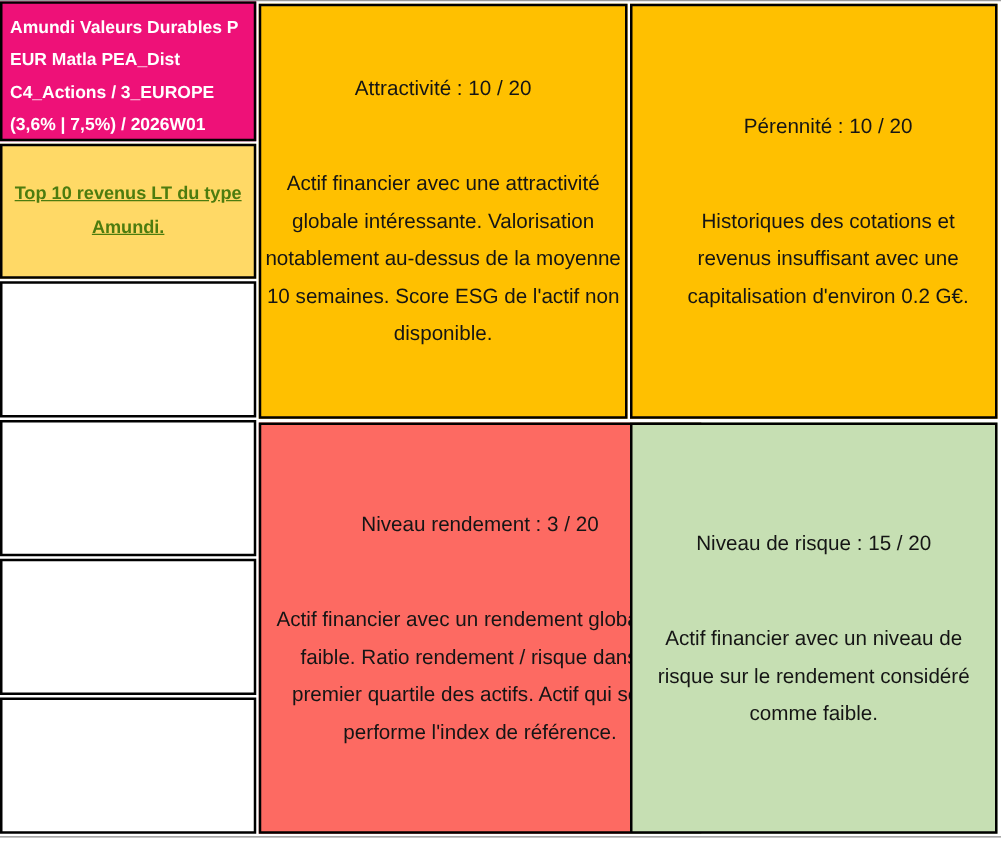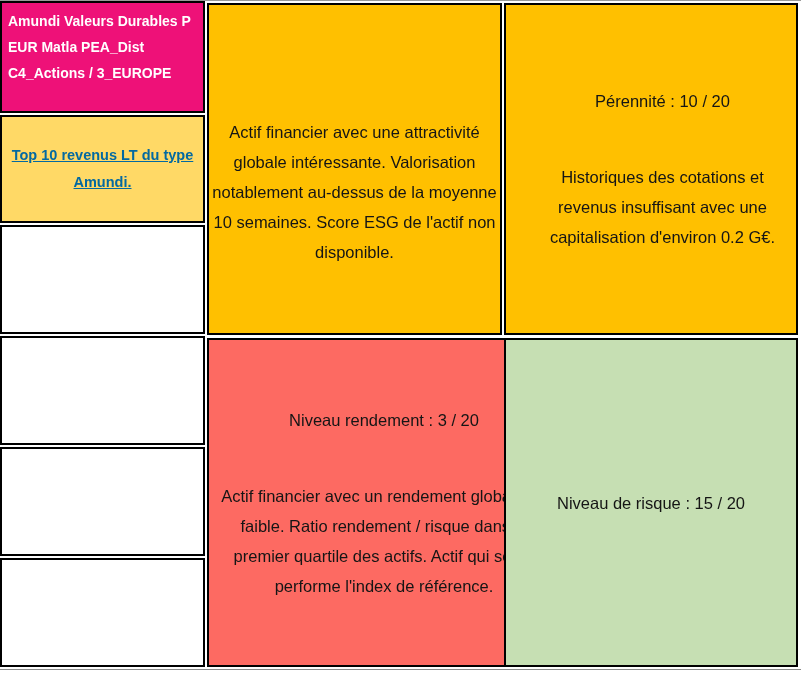--- a/index.html
+++ b/index.html
@@ -12,21 +12,21 @@
   
   .fund-header{
     left:0;top:0;width:205px;height:112px;background:var(--pink,#EE1178);
     color:var(--text-light,#fff);font-weight:700;font-size:14px;line-height:26px;
     padding:5px 6px;overflow:hidden;
   }
   .fund-header .hline{display:block;white-space:nowrap;}
   .list-label{
     left:0;top:114px;width:205px;height:108px;background:var(--gold-light,#FFD966);
     display:flex;flex-direction:column;align-items:center;justify-content:center;
-    color:#0369a1;font-weight:700;font-size:14.5px;line-height:27px;
+    color:#4d7c0f;font-weight:700;font-size:14.5px;line-height:27px;
   }
   .list-label .lline{display:block;white-space:nowrap;text-decoration:underline;}
   .empty-box{left:0;width:205px;background:#ffffff;}
   .eb1{top:224px;height:109px;}
   .eb2{top:335px;height:109px;}
   .eb3{top:446px;height:109px;}
   .eb4{top:557px;height:109px;}
   
   .panel{
     display:flex;flex-direction:column;justify-content:center;align-items:center;
@@ -43,44 +43,47 @@
 </style>
 </head>
 <body>
 
 <div class="canvas">
 
   <div class="cell fund-header">
     <span class="hline">Amundi Valeurs Durables P</span>
     <span class="hline">EUR Matla PEA_Dist</span>
     <span class="hline">C4_Actions / 3_EUROPE</span>
+    <span class="hline">(3,6% | 7,5%) / 2026W01</span>
   </div>
 
   <div class="cell list-label">
     <span class="lline">Top 10 revenus LT du type</span>
     <span class="lline">Amundi.</span>
   </div>
 
   <div class="cell empty-box eb1"></div>
   <div class="cell empty-box eb2"></div>
   <div class="cell empty-box eb3"></div>
   <div class="cell empty-box eb4"></div>
 
   <div class="cell panel p-att">
+    <span class="panel-title">Attractivité : 10 / 20</span>
     <span class="panel-body">Actif financier avec une attractivité globale intéressante. Valorisation notablement au-dessus de la moyenne 10 semaines. Score ESG de l'actif non disponible.</span>
   </div>
 
   <div class="cell panel p-per">
     <span class="panel-title">Pérennité : 10 / 20</span>
     <span class="panel-body">Historiques des cotations et revenus insuffisant avec une capitalisation d'environ 0.2 G€.</span>
   </div>
 
   <div class="cell panel p-ren">
     <span class="panel-title">Niveau rendement : 3 / 20</span>
     <span class="panel-body">Actif financier avec un rendement global très faible. Ratio rendement / risque dans le premier quartile des actifs. Actif qui sous-performe l'index de référence.</span>
   </div>
 
   <div class="cell panel p-ris">
     <span class="panel-title">Niveau de risque : 15 / 20</span>
+    <span class="panel-body">Actif financier avec un niveau de risque sur le rendement considéré comme faible.</span>
   </div>
 
   <div class="bottom-rule"></div>
 </div>
 
 </body></html>

